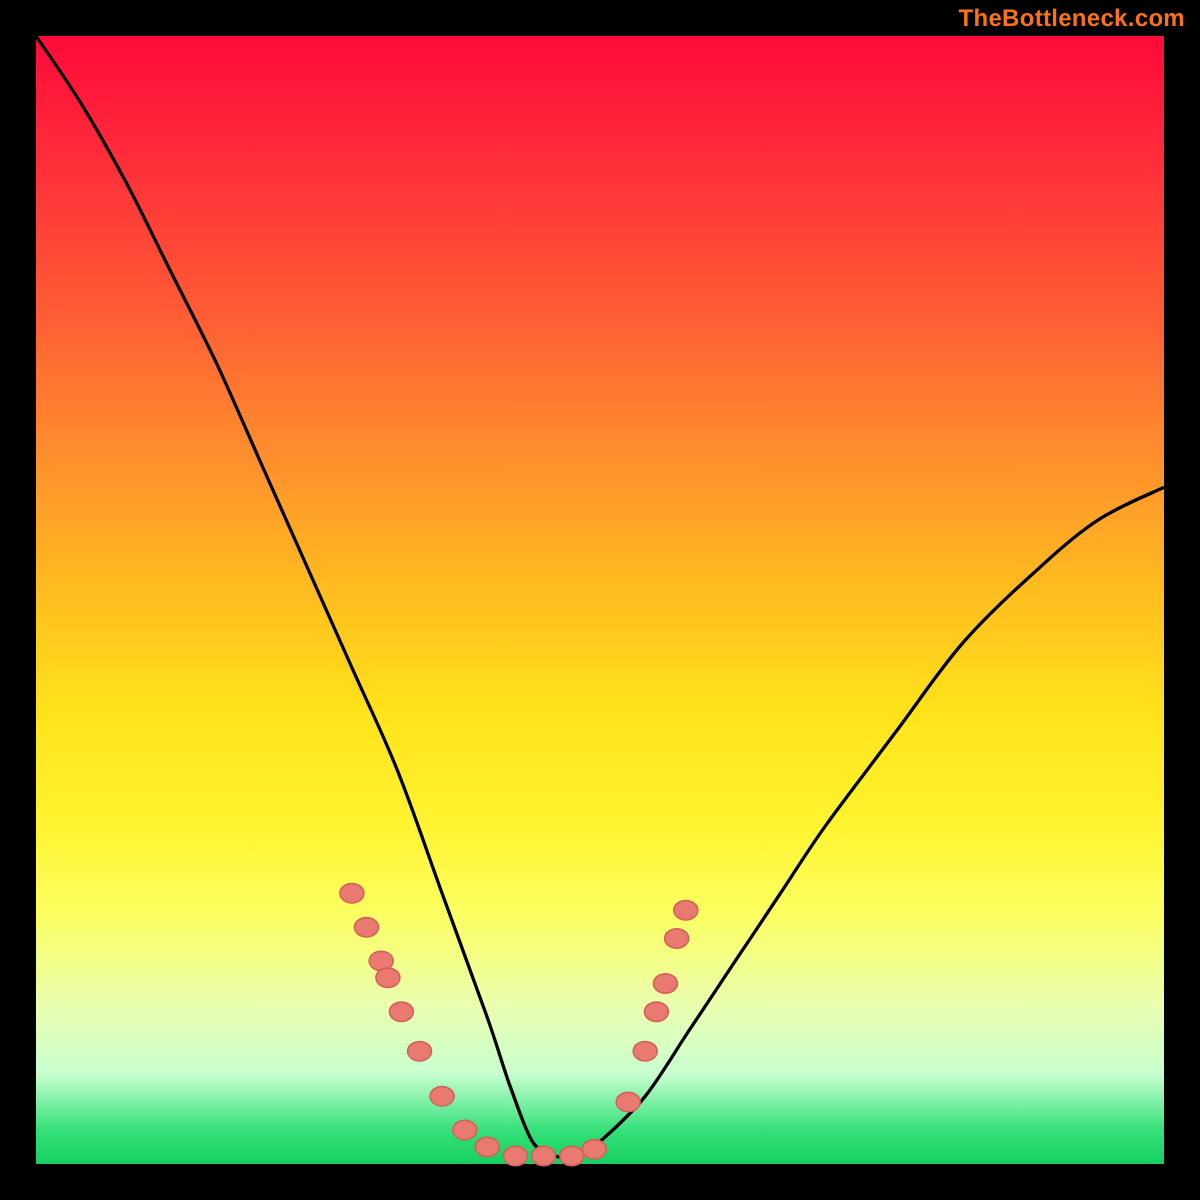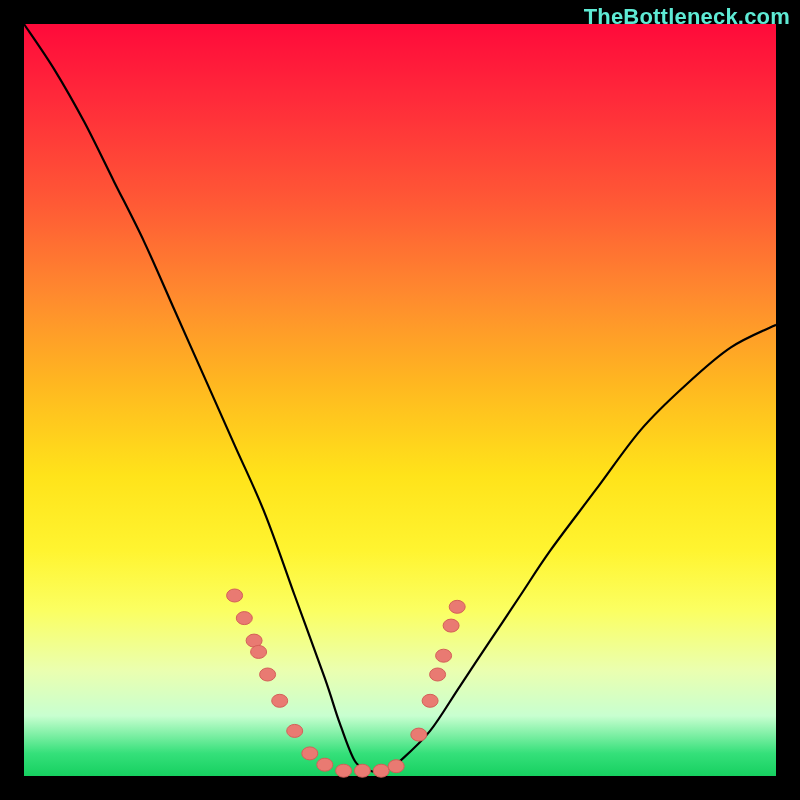--- a/index.html
+++ b/index.html
@@ -44,22 +44,22 @@
     left: 0;
     top: 0;
     width: 752px;
     height: 752px;
     overflow: visible;
   }
   .watermark {
     position: absolute;
     top: 4px;
     right: 10px;
-    color: #5eead4;
-    font-size: 22px;
+    color: #f97316;
+    font-size: 16px;
     font-weight: 600;
     letter-spacing: 0.2px;
     user-select: none;
   }
 </style>
 </head>
 <body>
 
 <div class="frame">
 

